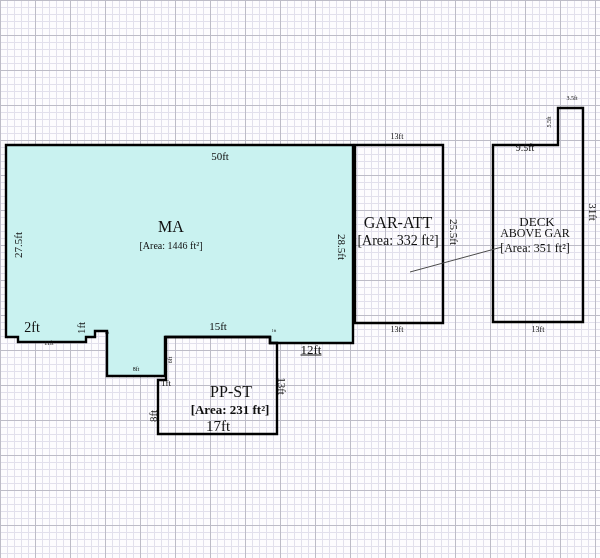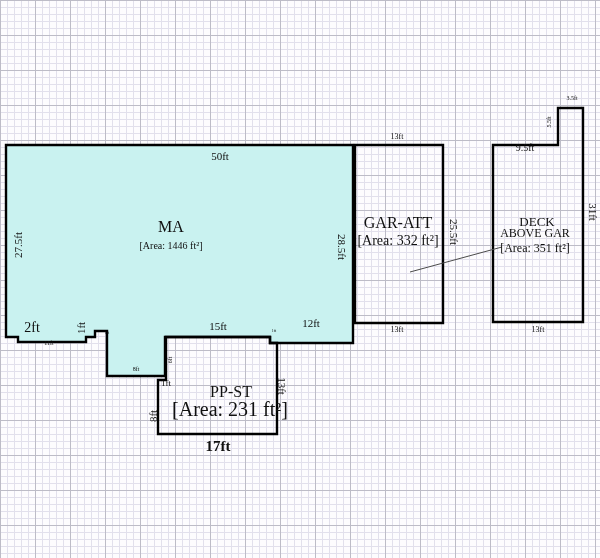--- a/index.html
+++ b/index.html
@@ -52,36 +52,36 @@
       <div class="lbl rm90" style="left: 18px; top: 245px; font-size: 11px;">27.5ft</div>
       <div class="lbl" style="left: 171px; top: 227px; font-size: 16px;">MA</div>
       <div class="lbl" style="left: 171px; top: 246px; font-size: 10px;">[Area: 1446 ft²]</div>
       <div class="lbl" style="left: 32px; top: 328px; font-size: 14px;">2ft</div>
       <div class="lbl" style="left: 49px; top: 343px; font-size: 6px;">11ft</div>
       <div class="lbl rm90" style="left: 81px; top: 328px; font-size: 11px;">1ft</div>
       <div class="lbl" style="left: 107px; top: 333px; font-size: 4px;">1ft</div>
       <div class="lbl" style="left: 136px; top: 369px; font-size: 6px;">8ft</div>
       <div class="lbl" style="left: 218px; top: 326px; font-size: 11px; text-align: right;">15ft</div>
       <div class="lbl" style="left: 274px; top: 331px; font-size: 4px;">1ft</div>
-      <div class="lbl" style="left: 311px; top: 323px; font-size: 11px;">12ft</div>
+      <div class="lbl" style="left: 311px; top: 349px; font-size: 13px; text-decoration: underline;">12ft</div>
       <div class="lbl r90" style="left: 341px; top: 247px; font-size: 11px;">28.5ft</div>
       <div class="lbl" style="left: 397px; top: 137px; font-size: 8px;">13ft</div>
       <div class="lbl" style="left: 398px; top: 223px; font-size: 16px;">GAR-ATT</div>
       <div class="lbl" style="left: 398px; top: 241px; font-size: 14px;">[Area: 332 ft²]</div>
       <div class="lbl r90" style="left: 453px; top: 232px; font-size: 11px;">25.5ft</div>
       <div class="lbl" style="left: 397px; top: 330px; font-size: 8px;">13ft</div>
       <div class="lbl" style="left: 572px; top: 98px; font-size: 6px;">3.5ft</div>
       <div class="lbl rm90" style="left: 549px; top: 122px; font-size: 6px;">5.5ft</div>
       <div class="lbl" style="left: 525px; top: 148px; font-size: 10px; font-family: Liberation Serif, serif;">9.5ft</div>
       <div class="lbl r90" style="left: 592px; top: 212px; font-size: 11px;">31ft</div>
       <div class="lbl" style="left: 537px; top: 213px; font-size: 13px; margin-top: 8px;">DECK</div>
       <div class="lbl" style="left: 535px; top: 233px; font-size: 12px;">ABOVE GAR</div>
       <div class="lbl" style="left: 535px; top: 248px; font-size: 12px;">[Area: 351 ft²]</div>
       <div class="lbl" style="left: 538px; top: 330px; font-size: 8px;">13ft</div>
       <div class="lbl rm90" style="left: 170px; top: 360px; font-size: 6px;">6ft</div>
       <div class="lbl" style="left: 166px; top: 383px; font-size: 9px;">1ft</div>
       <div class="lbl" style="left: 231px; top: 392px; font-size: 16px;">PP-ST</div>
-      <div class="lbl" style="left: 230px; top: 409px; font-size: 20px;">[Area: 231 ft²]</div>
+      <div class="lbl" style="left: 230px; top: 409px; font-size: 13px; font-weight: bold;">[Area: 231 ft²]</div>
       <div class="lbl rm90" style="left: 153px; top: 416px; font-size: 11px;">8ft</div>
       <div class="lbl r90" style="left: 281px; top: 386px; font-size: 11px;">13ft</div>
-      <div class="lbl" style="left: 218px; top: 446px; font-size: 15px; font-weight: bold;">17ft</div>
+      <div class="lbl" style="left: 218px; top: 426px; font-size: 15px;">17ft</div>
     </div>
 </div>
 
 </body></html>

